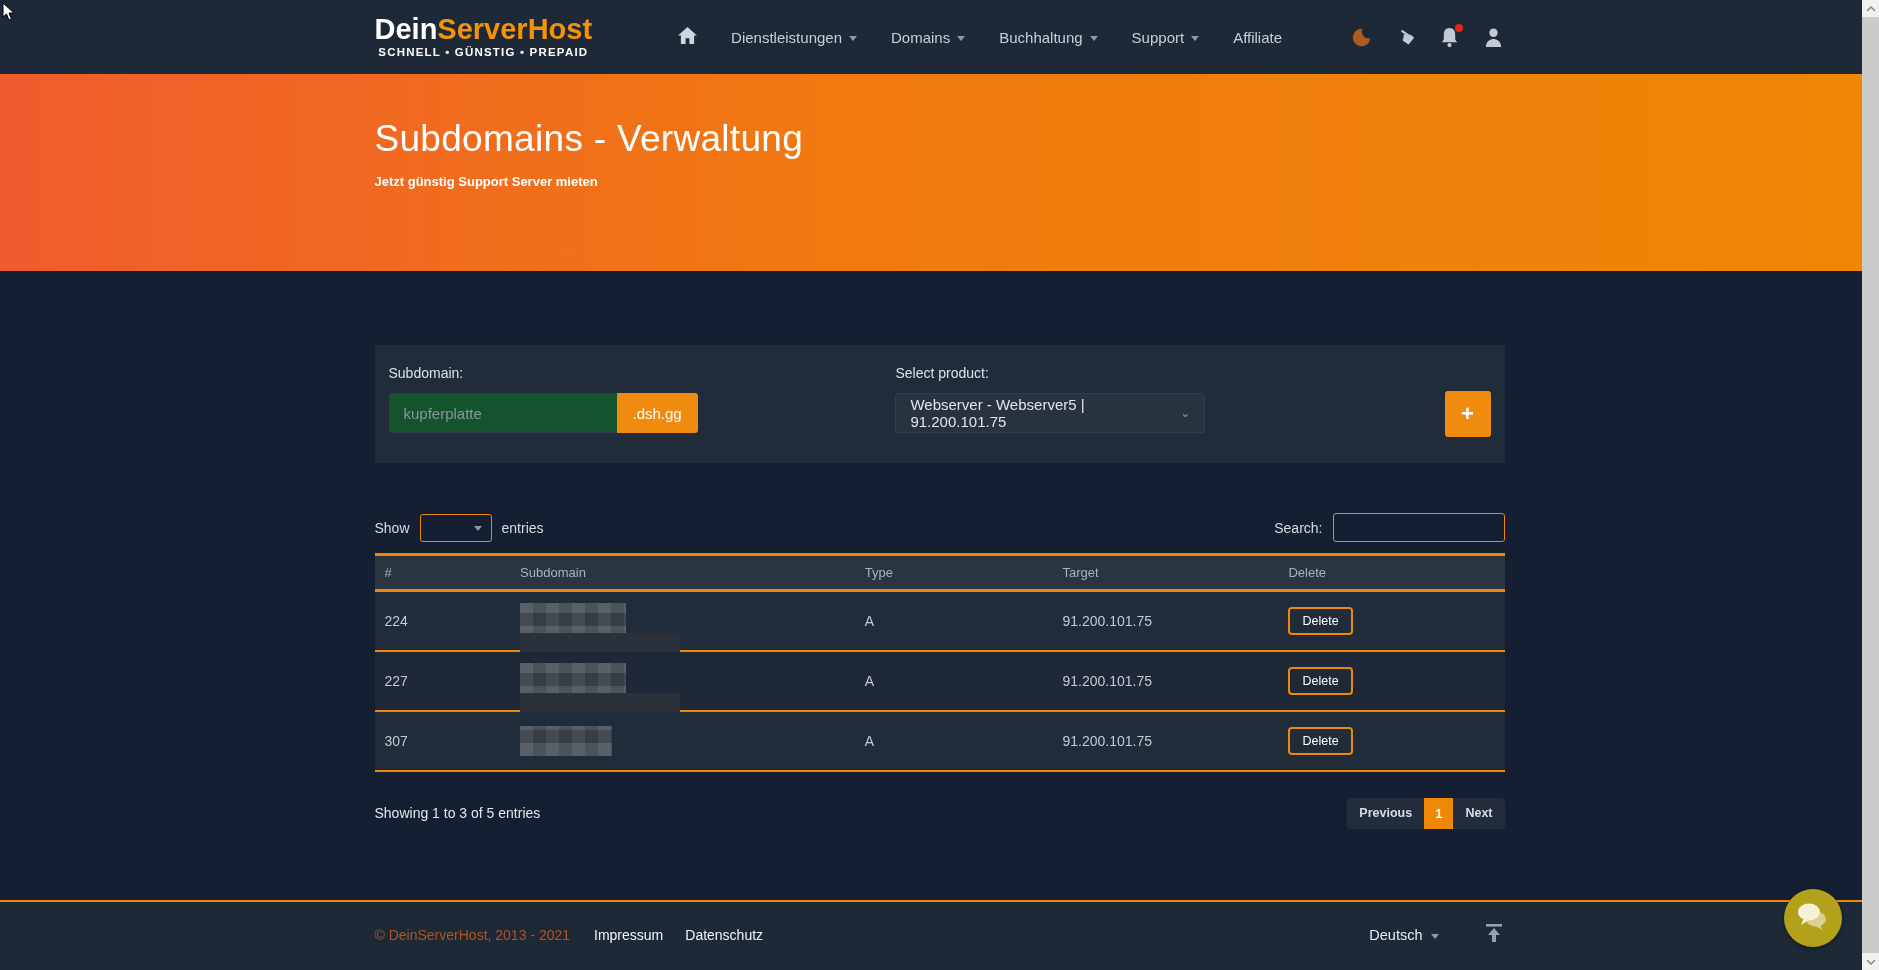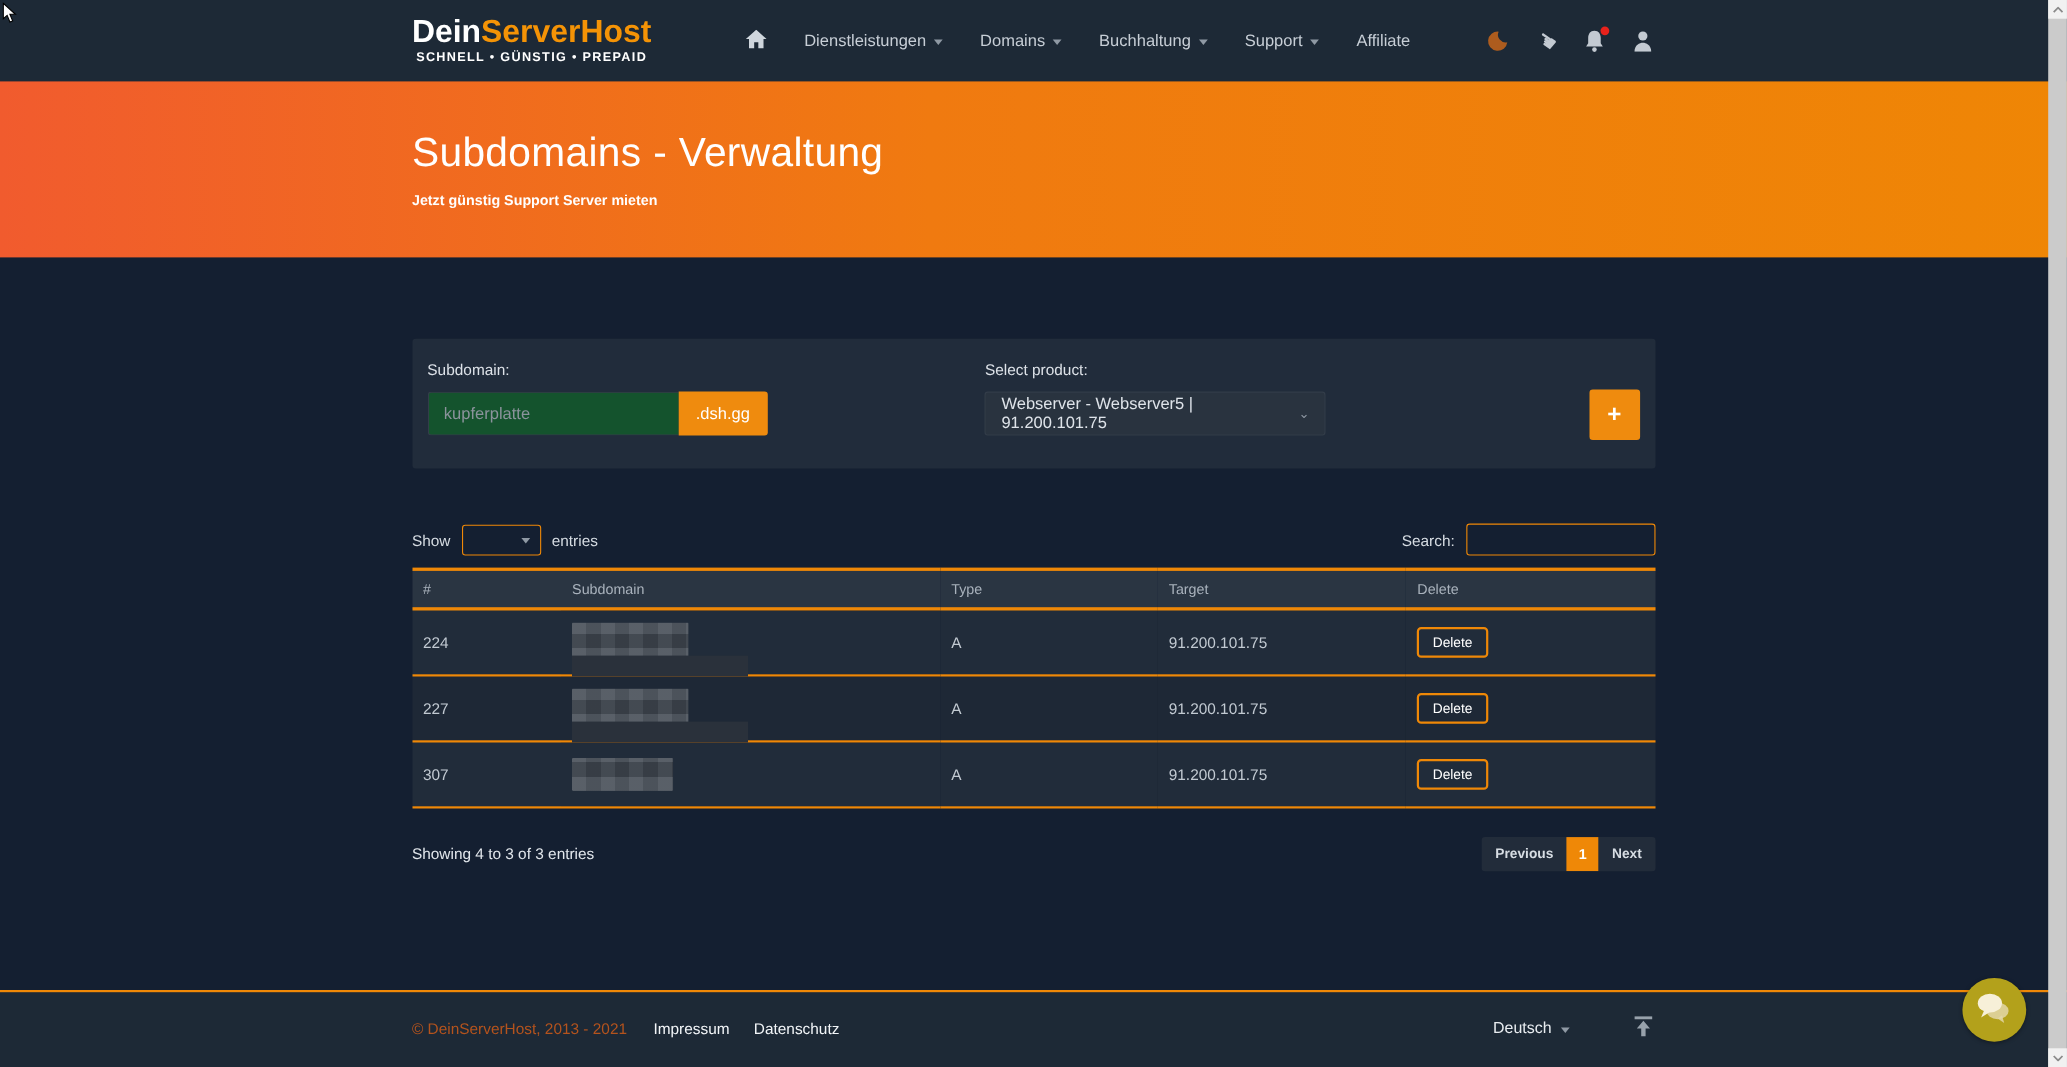--- a/index.html
+++ b/index.html
@@ -20,21 +20,21 @@
   .logo .tagline { font-size:11.5px; font-weight:700; color:#ffffff; letter-spacing:1.2px; text-align:center; margin-top:3px; }
   nav.menu { display:flex; align-items:center; gap:34px; margin-left:86px; font-size:15px; color:#c7ced6; }
   .menu-item { display:flex; align-items:center; gap:7px; cursor:pointer; }
   .caret { width:0; height:0; border-left:4px solid transparent; border-right:4px solid transparent; border-top:5px solid #8f99a4; margin-top:2px; }
   .nav-icons { margin-left:auto; display:flex; align-items:center; gap:22px; }
   .nav-icons .ic { width:22px; height:22px; display:flex; align-items:center; justify-content:center; cursor:pointer; position:relative; }
   .bell-dot { position:absolute; top:-2px; right:-2px; width:8px; height:8px; border-radius:50%; background:#e8221c; }
   .hand-glyph { font-size:20px; color:#c3cad2; transform:rotate(35deg); display:inline-block; }
 
   
-  .banner { height:160px; background:linear-gradient(90deg,#f15b2e 0%,#f07a10 45%,#ef8605 100%); }
+  .banner { height:197px; background:linear-gradient(90deg,#f15b2e 0%,#f07a10 45%,#ef8605 100%); }
   .banner .container { padding-top:44px; }
   .banner h1 { color:#ffffff; font-size:37px; font-weight:400; letter-spacing:0.3px; }
   .banner .sub { color:#ffffff; font-size:13px; font-weight:700; margin-top:14px; }
 
   
   .main { padding-top:57px; }
   .btn-back { display:inline-block; background:#ef8b0e; color:#ffffff; font-size:14px;
     border:none; border-radius:4px; padding:12px 18px; cursor:pointer; font-family:inherit; }
 
   .form-panel { margin-top:17px; background:#212c3b; border-radius:3px; padding:20px 14px 26px 14px;
@@ -91,21 +91,21 @@
   .page-btn { font-size:12.5px; font-weight:700; color:#d7dde3; padding:8px 12px; cursor:pointer; }
   .page-num { font-size:13px; font-weight:700; color:#ffffff; background:#ef8807; padding:8px 11px; cursor:pointer; }
 
   
   .page-footer { position:absolute; left:0; right:0; top:900px; bottom:0;
     background:#1d2936; border-top:2px solid #ef8807; }
   .page-footer .container { display:flex; align-items:center; height:66px; }
   .copyright { font-size:14px; color:#b4531d; }
   .foot-links { display:flex; gap:22px; margin-left:24px; }
   .foot-link { color:#f2f5f8; font-size:14px; cursor:pointer; }
-  .foot-right { margin-left:auto; display:flex; align-items:center; gap:56px; }
+  .foot-right { margin-left:auto; display:flex; align-items:center; gap:44px; }
   .lang { display:flex; align-items:center; gap:8px; color:#e8ecf0; font-size:14.5px; cursor:pointer; }
   .totop { cursor:pointer; }
 
   
   .chat-fab { position:absolute; right:37px; top:889px; width:58px; height:58px; border-radius:50%;
     background:#b3a11b; display:flex; align-items:center; justify-content:center; cursor:pointer;
     box-shadow:0 1px 4px rgba(0,0,0,0.4); z-index:5; }
 
   
   .scrollbar { position:absolute; top:0; right:0; width:17px; height:970px; background:#cbcbcb; z-index:6; }
@@ -265,21 +265,21 @@
               <div class="blur-block small"></div>
             </td>
             <td>A</td>
             <td>91.200.101.75</td>
             <td><button class="btn-delete">Delete</button></td>
           </tr>
         </tbody>
       </table>
 
       <div class="table-footer">
-        <div class="summary">Showing 4 to 3 of 3 entries</div>
+        <div class="summary">Showing 1 to 3 of 5 entries</div>
         <div class="pagination">
           <span class="page-btn">Previous</span>
           <span class="page-num">1</span>
           <span class="page-btn">Next</span>
         </div>
       </div>
     </div>
   </div>
 </main>
 

